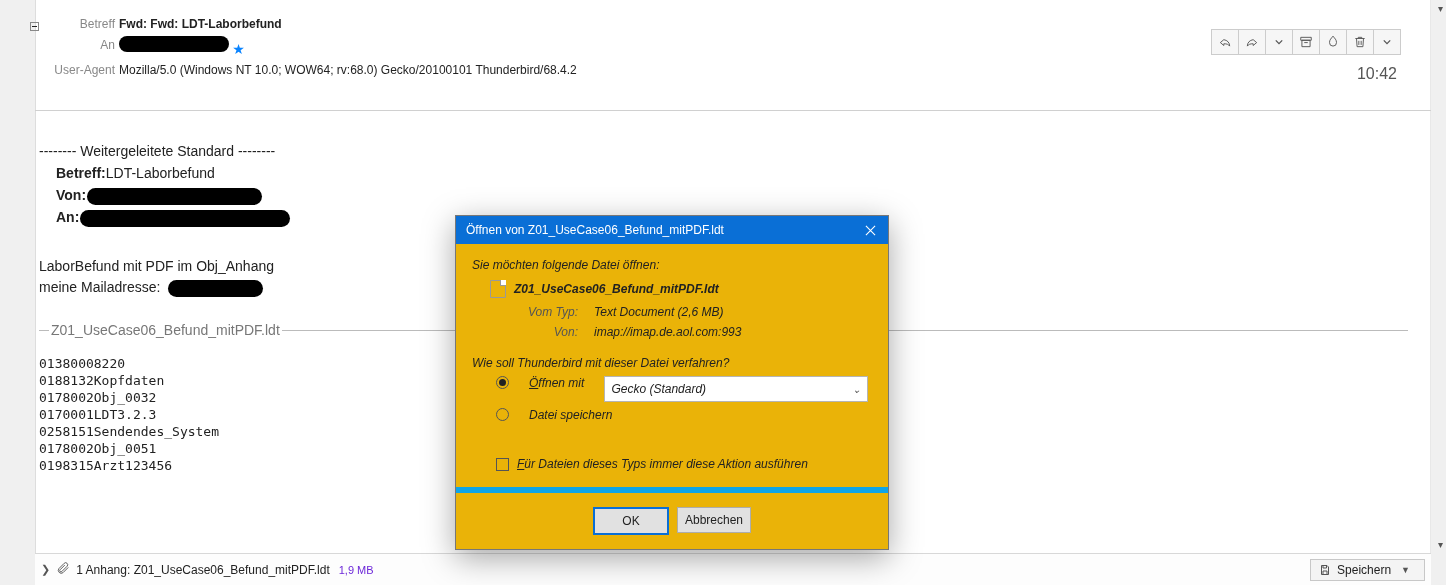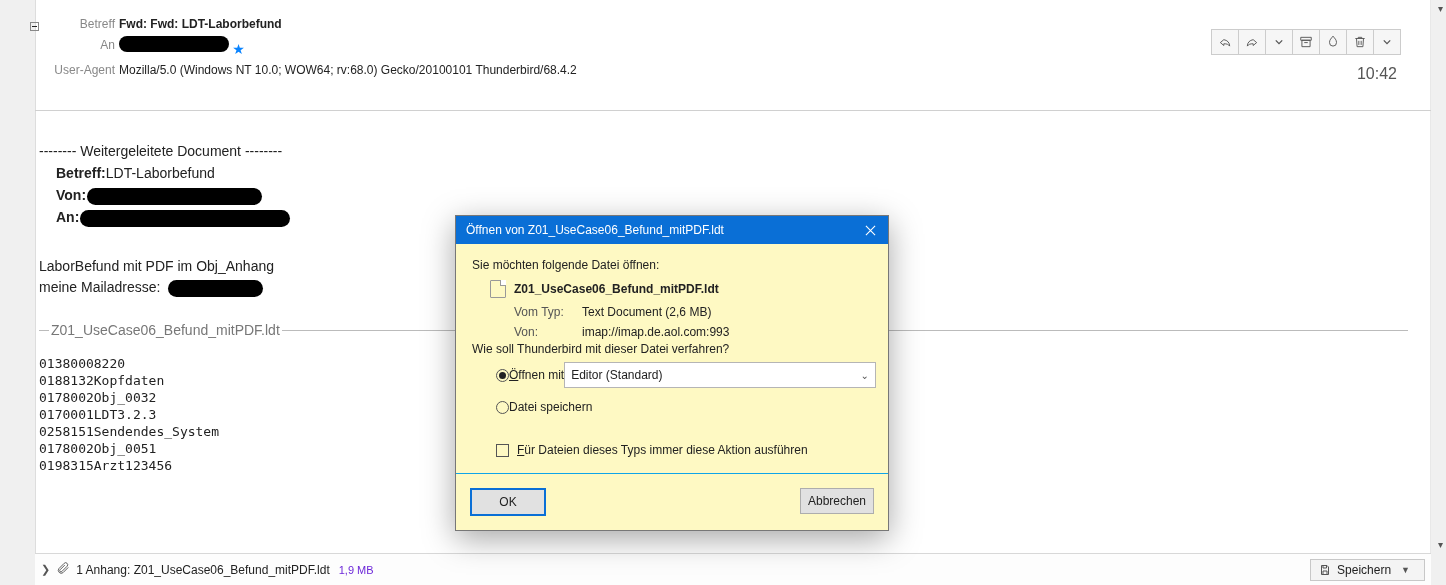--- a/index.html
+++ b/index.html
@@ -47,41 +47,41 @@
   .f-left{display:flex;align-items:center;gap:6px;}
   .chev{font-size:11px;color:#555;cursor:pointer;}
   .clip svg{width:14px;height:14px;stroke:#555;fill:none;stroke-width:1.6;}
   .f-name{font-size:12px;}
   .f-size{font-size:11px;color:#6d28d9;margin-left:3px;}
   .save-btn{display:flex;align-items:center;gap:6px;border:1px solid #c8c8c8;background:#f4f4f4;padding:3px 14px 3px 8px;cursor:pointer;position:relative;font-size:12px;}
   .save-btn svg{width:12px;height:12px;}
   .save-btn .car{font-size:9px;color:#555;margin-left:4px;}
 
   
-  .dlg{position:absolute;left:455px;top:215px;width:432px;background:#fef9c3;box-shadow:0 8px 30px rgba(0,0,0,.35);border:1px solid #777;font-size:12px;}
+  .dlg{position:absolute;left:455px;top:215px;width:432px;background:#eab308;box-shadow:0 8px 30px rgba(0,0,0,.35);border:1px solid #777;font-size:12px;}
   .dlg-title{height:28px;background:#0a6fd6;color:#fff;display:flex;align-items:center;justify-content:space-between;padding:0 0 0 10px;}
   .dlg-close{width:36px;height:28px;display:flex;align-items:center;justify-content:center;cursor:pointer;}
   .dlg-close svg{width:11px;height:11px;stroke:#fff;stroke-width:1.2;}
-  .dlg-body{padding:14px 12px 4px 16px;}
+  .dlg-body{padding:14px 20px 4px 16px;font-style:italic;}
   .dlg-file{display:flex;align-items:center;gap:8px;margin:8px 0 4px 18px;font-weight:700;}
   .file-ico{width:14px;height:16px;border:1px solid #999;border-radius:1px;position:relative;}
   .file-ico::before{content:"";position:absolute;right:-1px;top:-1px;width:5px;height:5px;background:#fff;border-left:1px solid #999;border-bottom:1px solid #999;}
   .dlg-meta{margin-left:42px;line-height:20px;}
-  .dlg-meta .ml{color:#555;display:inline-block;width:64px;text-align:left;margin-right:4px;}
-  .dlg-q{}
-  .opt{display:flex;align-items:center;gap:0;margin:6px 0 6px 24px;height:26px;}
+  .dlg-meta .ml{color:#555;display:inline-block;width:64px;text-align:right;margin-right:16px;}
+  .dlg-q{margin-top:14px;}
+  .opt{display:flex;gap:20px;margin:6px 0 6px 24px;height:26px;}
   .radio,.check{width:13px;height:13px;border:1px solid #555;box-sizing:border-box;position:relative;flex:0 0 13px;}
   .radio{border-radius:50%;}
   .radio.on::after{content:"";position:absolute;left:2px;top:2px;width:7px;height:7px;border-radius:50%;background:#222;}
   .opt label{white-space:nowrap;}
   .opt u{text-decoration:underline;}
   .sel{flex:1;height:24px;border:1px solid #b5b5b5;display:flex;align-items:center;justify-content:space-between;padding:0 6px;font-size:12px;background:#fff;}
   .sel .car{font-size:10px;color:#555;}
   .check-row{display:flex;align-items:center;gap:8px;margin:23px 0 6px 24px;}
-  .dlg-buttons{display:flex;justify-content:space-between;gap:8px;padding:14px 14px 14px 14px;border-top:1px solid #0ea5e9;margin-top:6px;}
+  .dlg-buttons{display:flex;justify-content:center;gap:8px;padding:14px 14px 14px 14px;border-top:6px solid #0ea5e9;margin-top:6px;}
   .dbtn{min-width:72px;height:24px;border:1px solid #adadad;background:#e1e1e1;cursor:pointer;display:flex;align-items:center;justify-content:center;font-size:12px;}
   .dbtn.primary{border:2px solid #0a6fd6;}
 </style>
 </head>
 <body>
 
 <div class="root">
 
   <div class="left-gutter"></div>
   <div class="collapse-btn"></div>
@@ -145,21 +145,21 @@
           </svg>
         </div>
     </div>
     <div class="time-label">10:42</div>
   </div>
 
   <div class="body-area">
 
     <div class="body-inner">
       <div style="height:26px"></div>
-      <div class="fwd-div">-------- Weitergeleitete Document --------</div>
+      <div class="fwd-div">-------- Weitergeleitete Standard --------</div>
       <div class="fwd-field"><b>Betreff:</b><span>LDT-Laborbefund</span></div>
       <div class="fwd-field"><b>Von:</b><span class="redact red1"></span></div>
       <div class="fwd-field"><b>An:</b><span class="redact red2"></span></div>
 
       <div class="bodytext">LaborBefund mit PDF im Obj_Anhang</div>
       <div><span>meine Mailadresse: </span><span class="redact red3"></span></div>
 
       <div class="attach-sep">
         <span class="dash l"></span>
         <span class="fn">Z01_UseCase06_Befund_mitPDF.ldt</span>
@@ -212,21 +212,21 @@
       <div class="dlg-meta">
         <div><span class="ml">Vom Typ:</span><span>Text Document (2,6 MB)</span></div>
         <div><span class="ml">Von:</span><span>imap://imap.de.aol.com:993</span></div>
       </div>
       <div class="dlg-q">Wie soll Thunderbird mit dieser Datei verfahren?</div>
 
       <div class="opt">
         <span class="radio on"></span>
         <label><u>Ö</u><span id="ow-rest">ffnen mit</span></label>
         <div class="sel">
-          <span>Editor (Standard)</span>
+          <span>Gecko (Standard)</span>
           <span class="car">⌄</span>
         </div>
       </div>
       <div class="opt">
         <span class="radio"></span>
         <label>Datei speichern</label>
       </div>
       <div class="check-row">
         <span class="check"></span>
         <label><u>F</u><span id="al-rest">ür Dateien dieses Typs immer diese Aktion ausführen</span></label>

